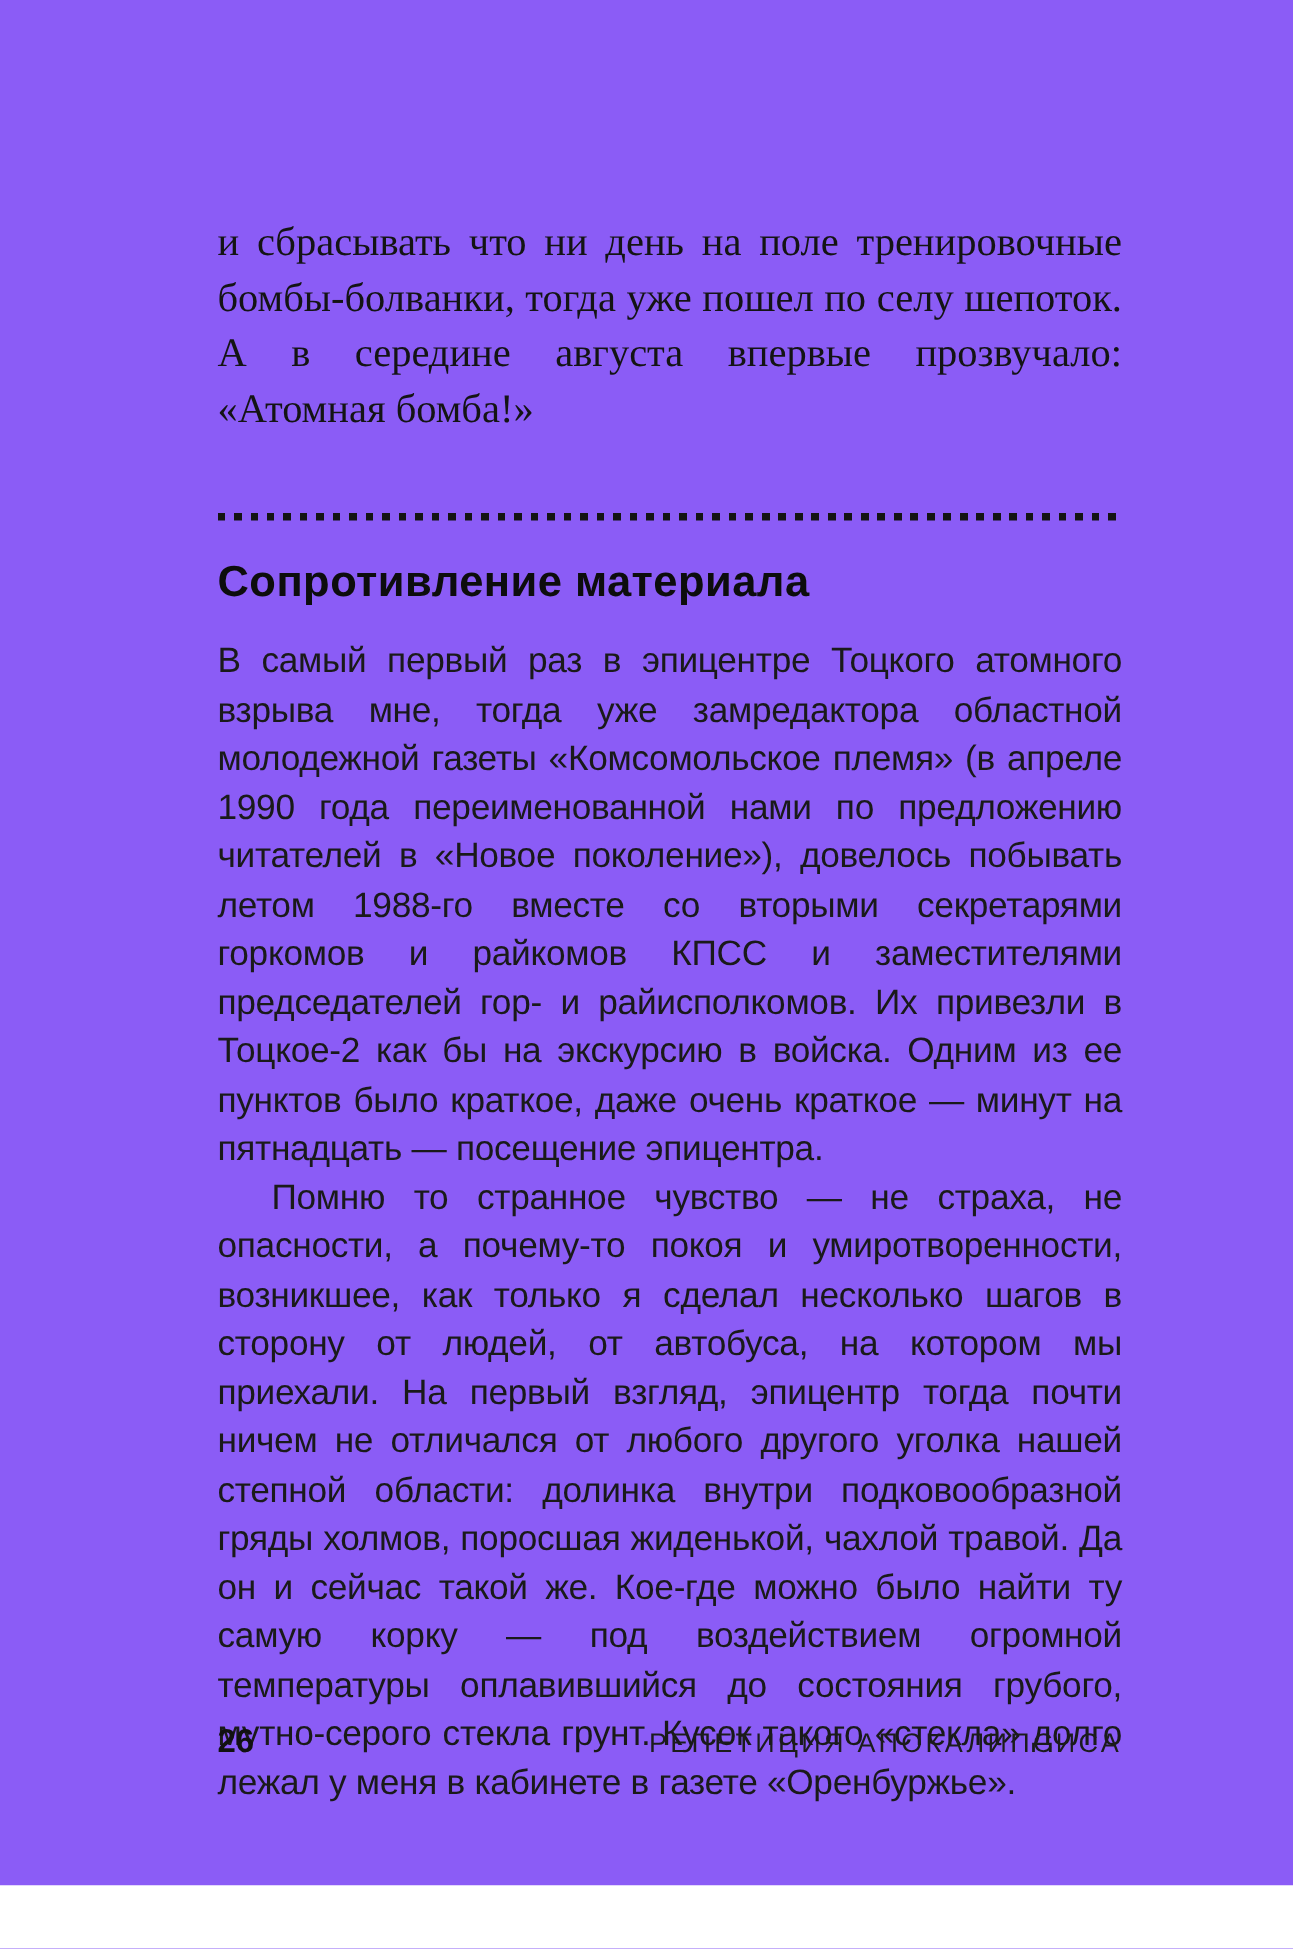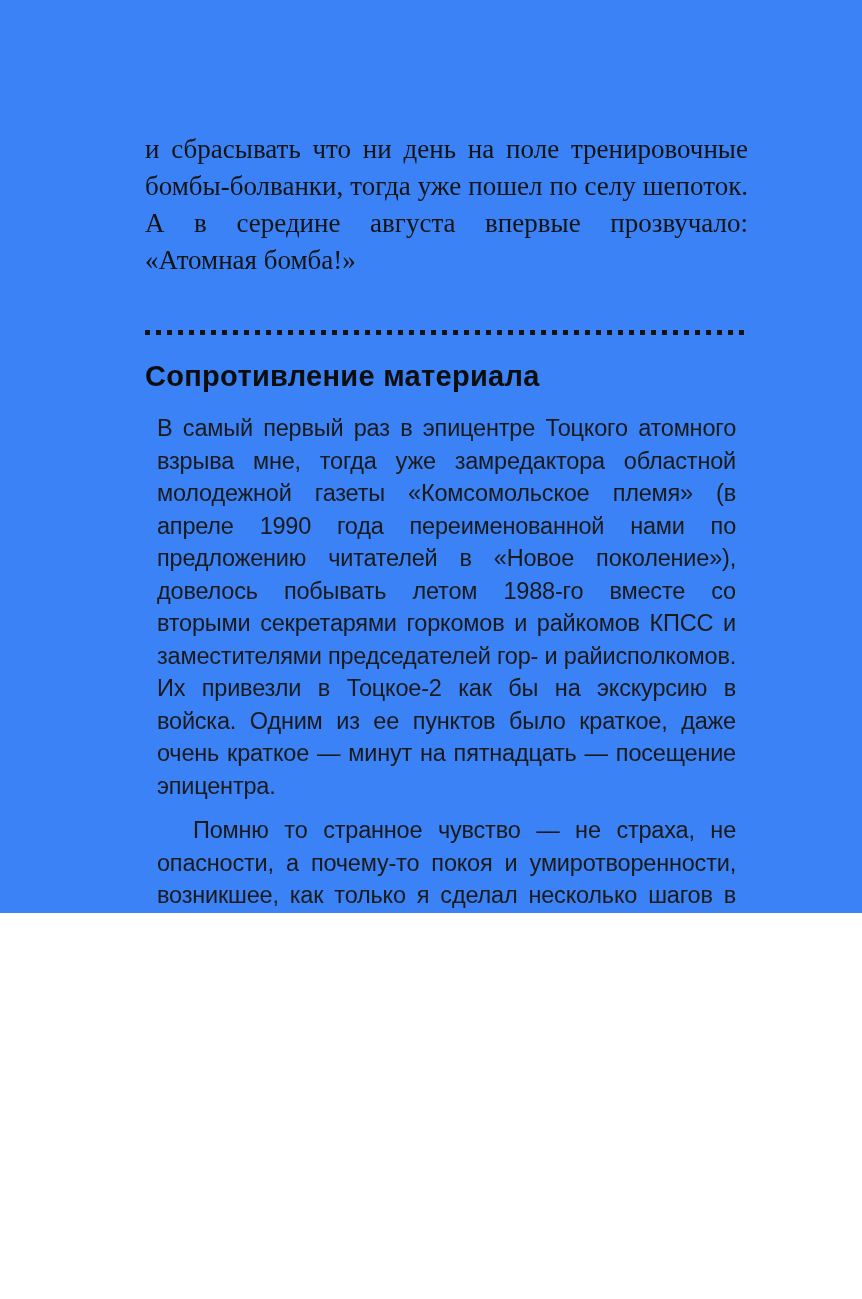--- a/index.html
+++ b/index.html
@@ -3,24 +3,24 @@
 <meta charset="utf-8">
 <style>
   html, body {
     margin: 0;
     padding: 0;
     background: #ffffff;
   }
   .page {
     position: relative;
     width: 862px;
-    height: 913px;
-    background: #3b82f6;
+    height: 1257px;
+    background: #8b5cf6;
     box-sizing: border-box;
-    padding: 0 114px 0 145px;
+    padding: 12px 114px 0 145px;
     overflow: hidden;
   }
   .serif-para {
     margin: 0;
     padding-top: 131px;
     font-family: "Liberation Serif", "DejaVu Serif", serif;
     font-size: 27px;
     line-height: 37px;
     color: #141414;
     text-align: justify;
@@ -33,21 +33,21 @@
   .section-heading {
     margin: 23px 0 18px 0;
     font-family: "Liberation Sans", "DejaVu Sans", sans-serif;
     font-weight: bold;
     font-size: 29px;
     line-height: 36px;
     letter-spacing: 0.3px;
     color: #0d0d0d;
   }
   .body-para {
-    margin: 12px;
+    margin: 0;
     font-family: "Liberation Sans", "DejaVu Sans", sans-serif;
     font-size: 23.5px;
     line-height: 32.5px;
     letter-spacing: -0.2px;
     color: #1a1a1a;
     text-align: justify;
   }
   .body-para.first {
     margin-top: 16px;
   }

